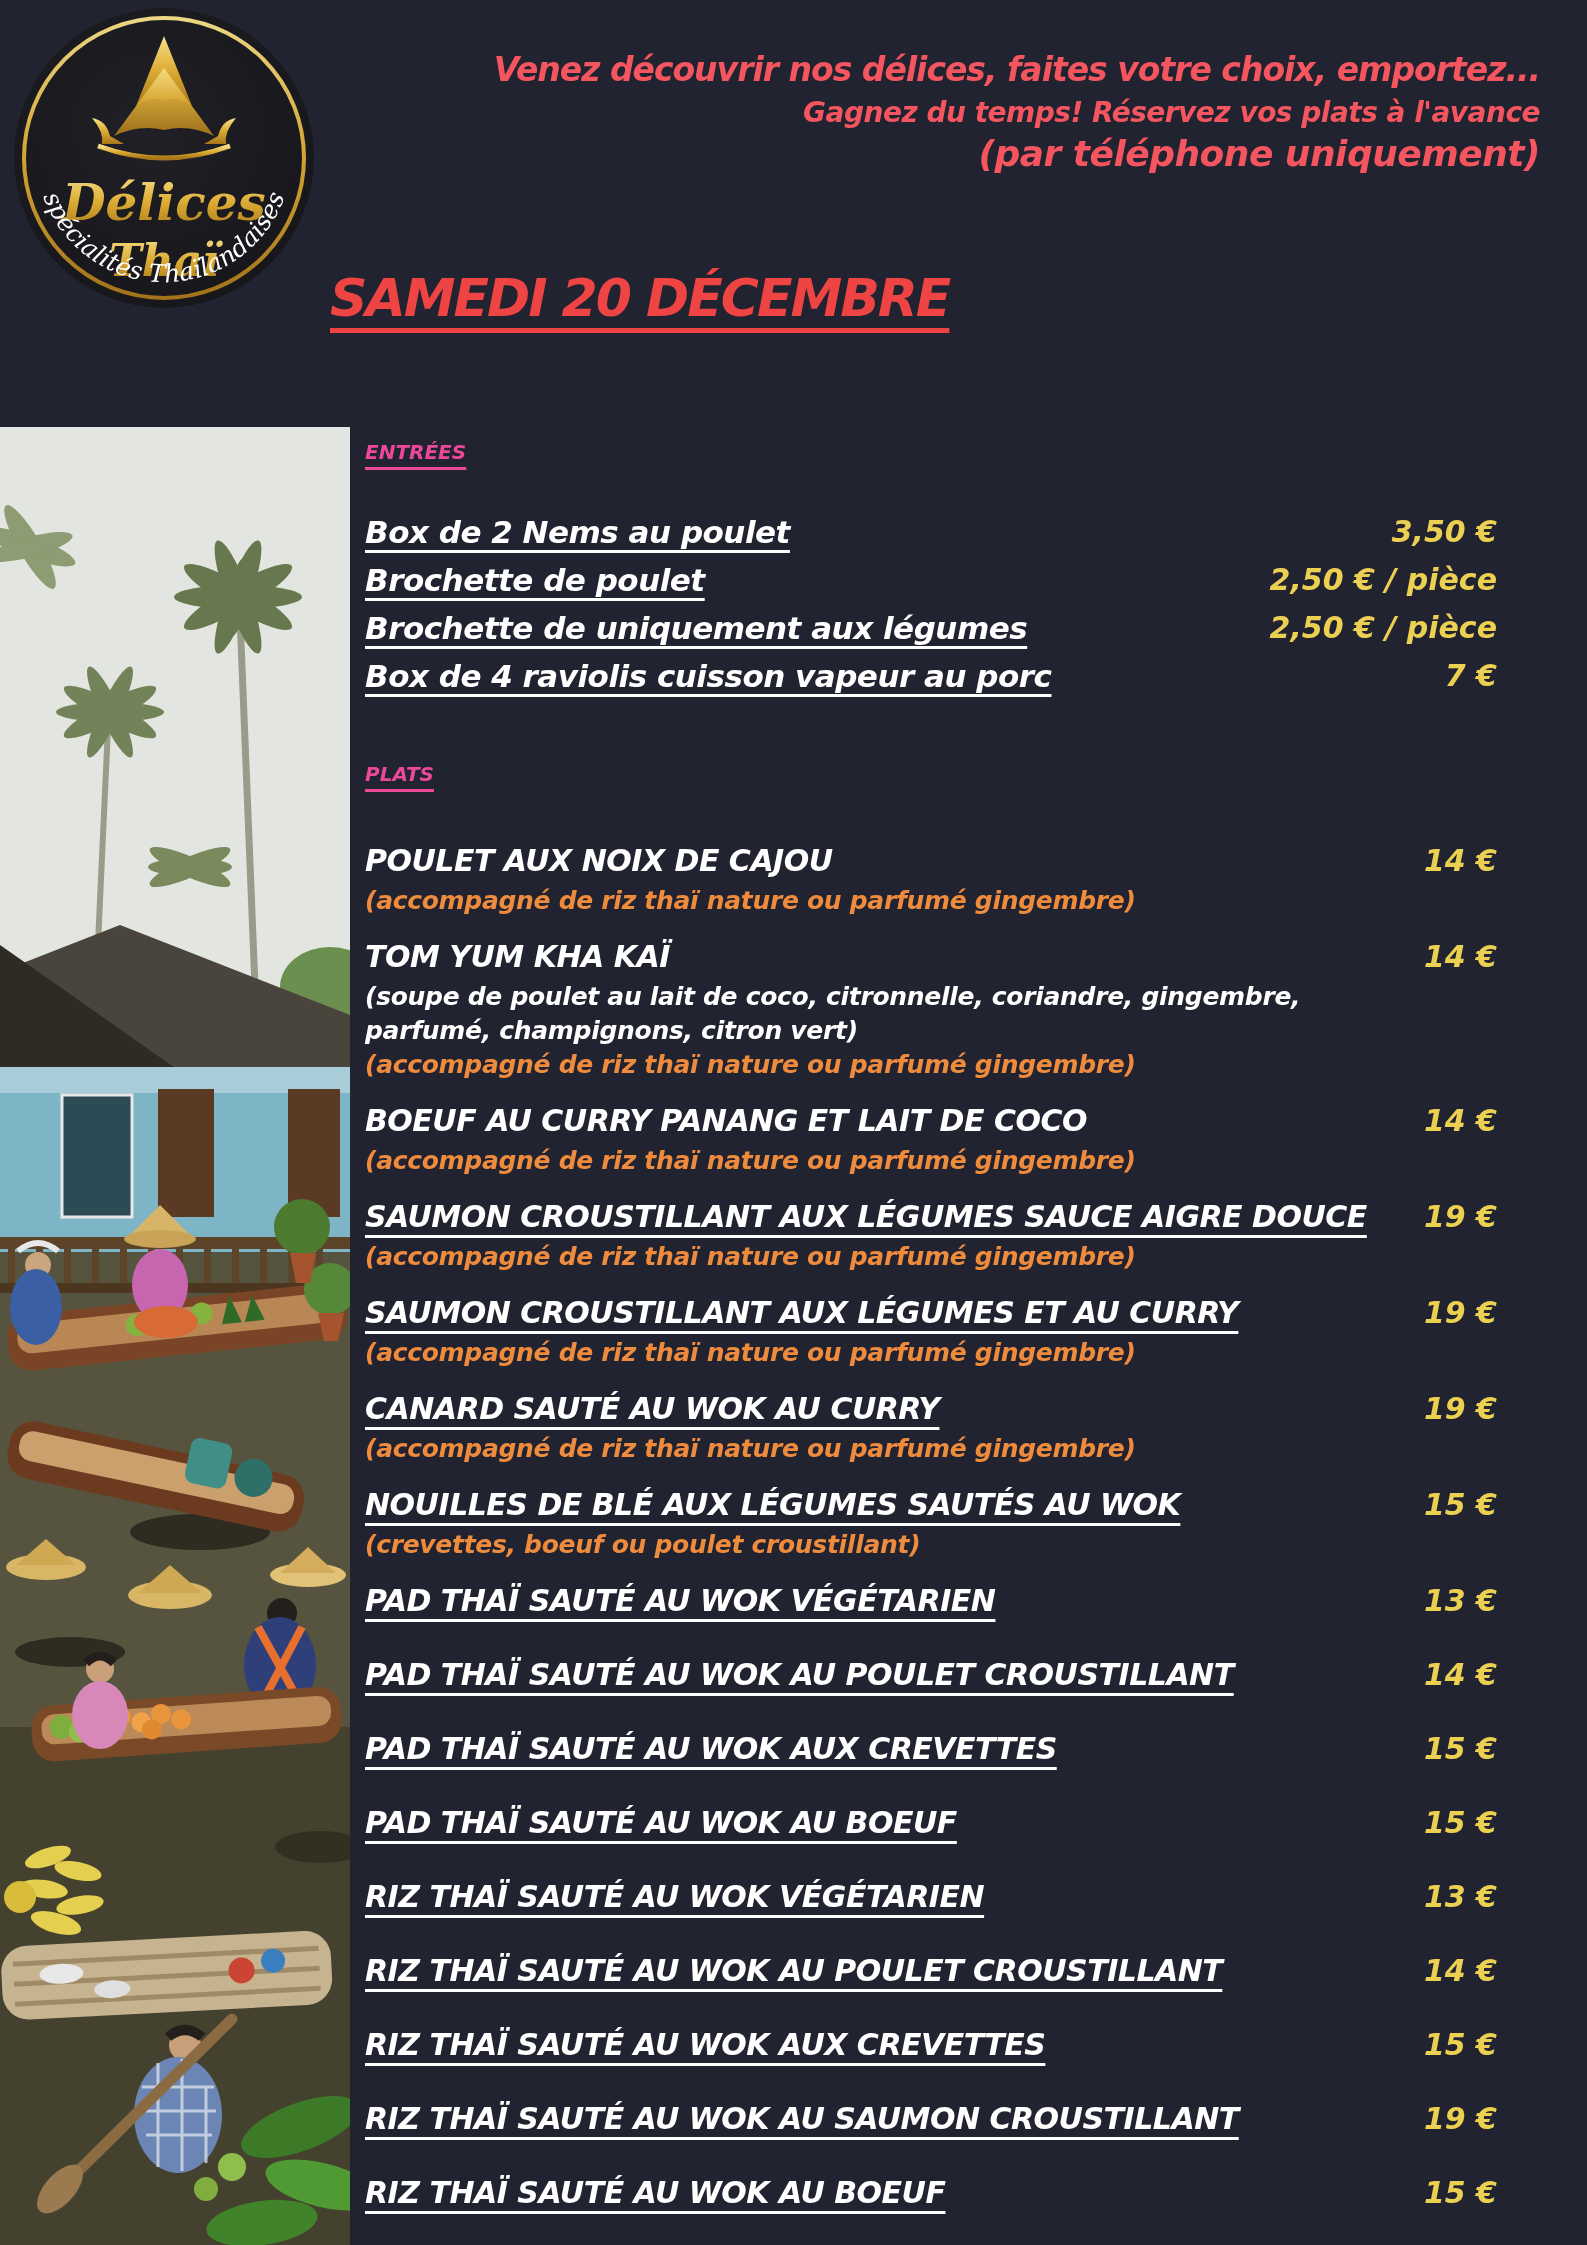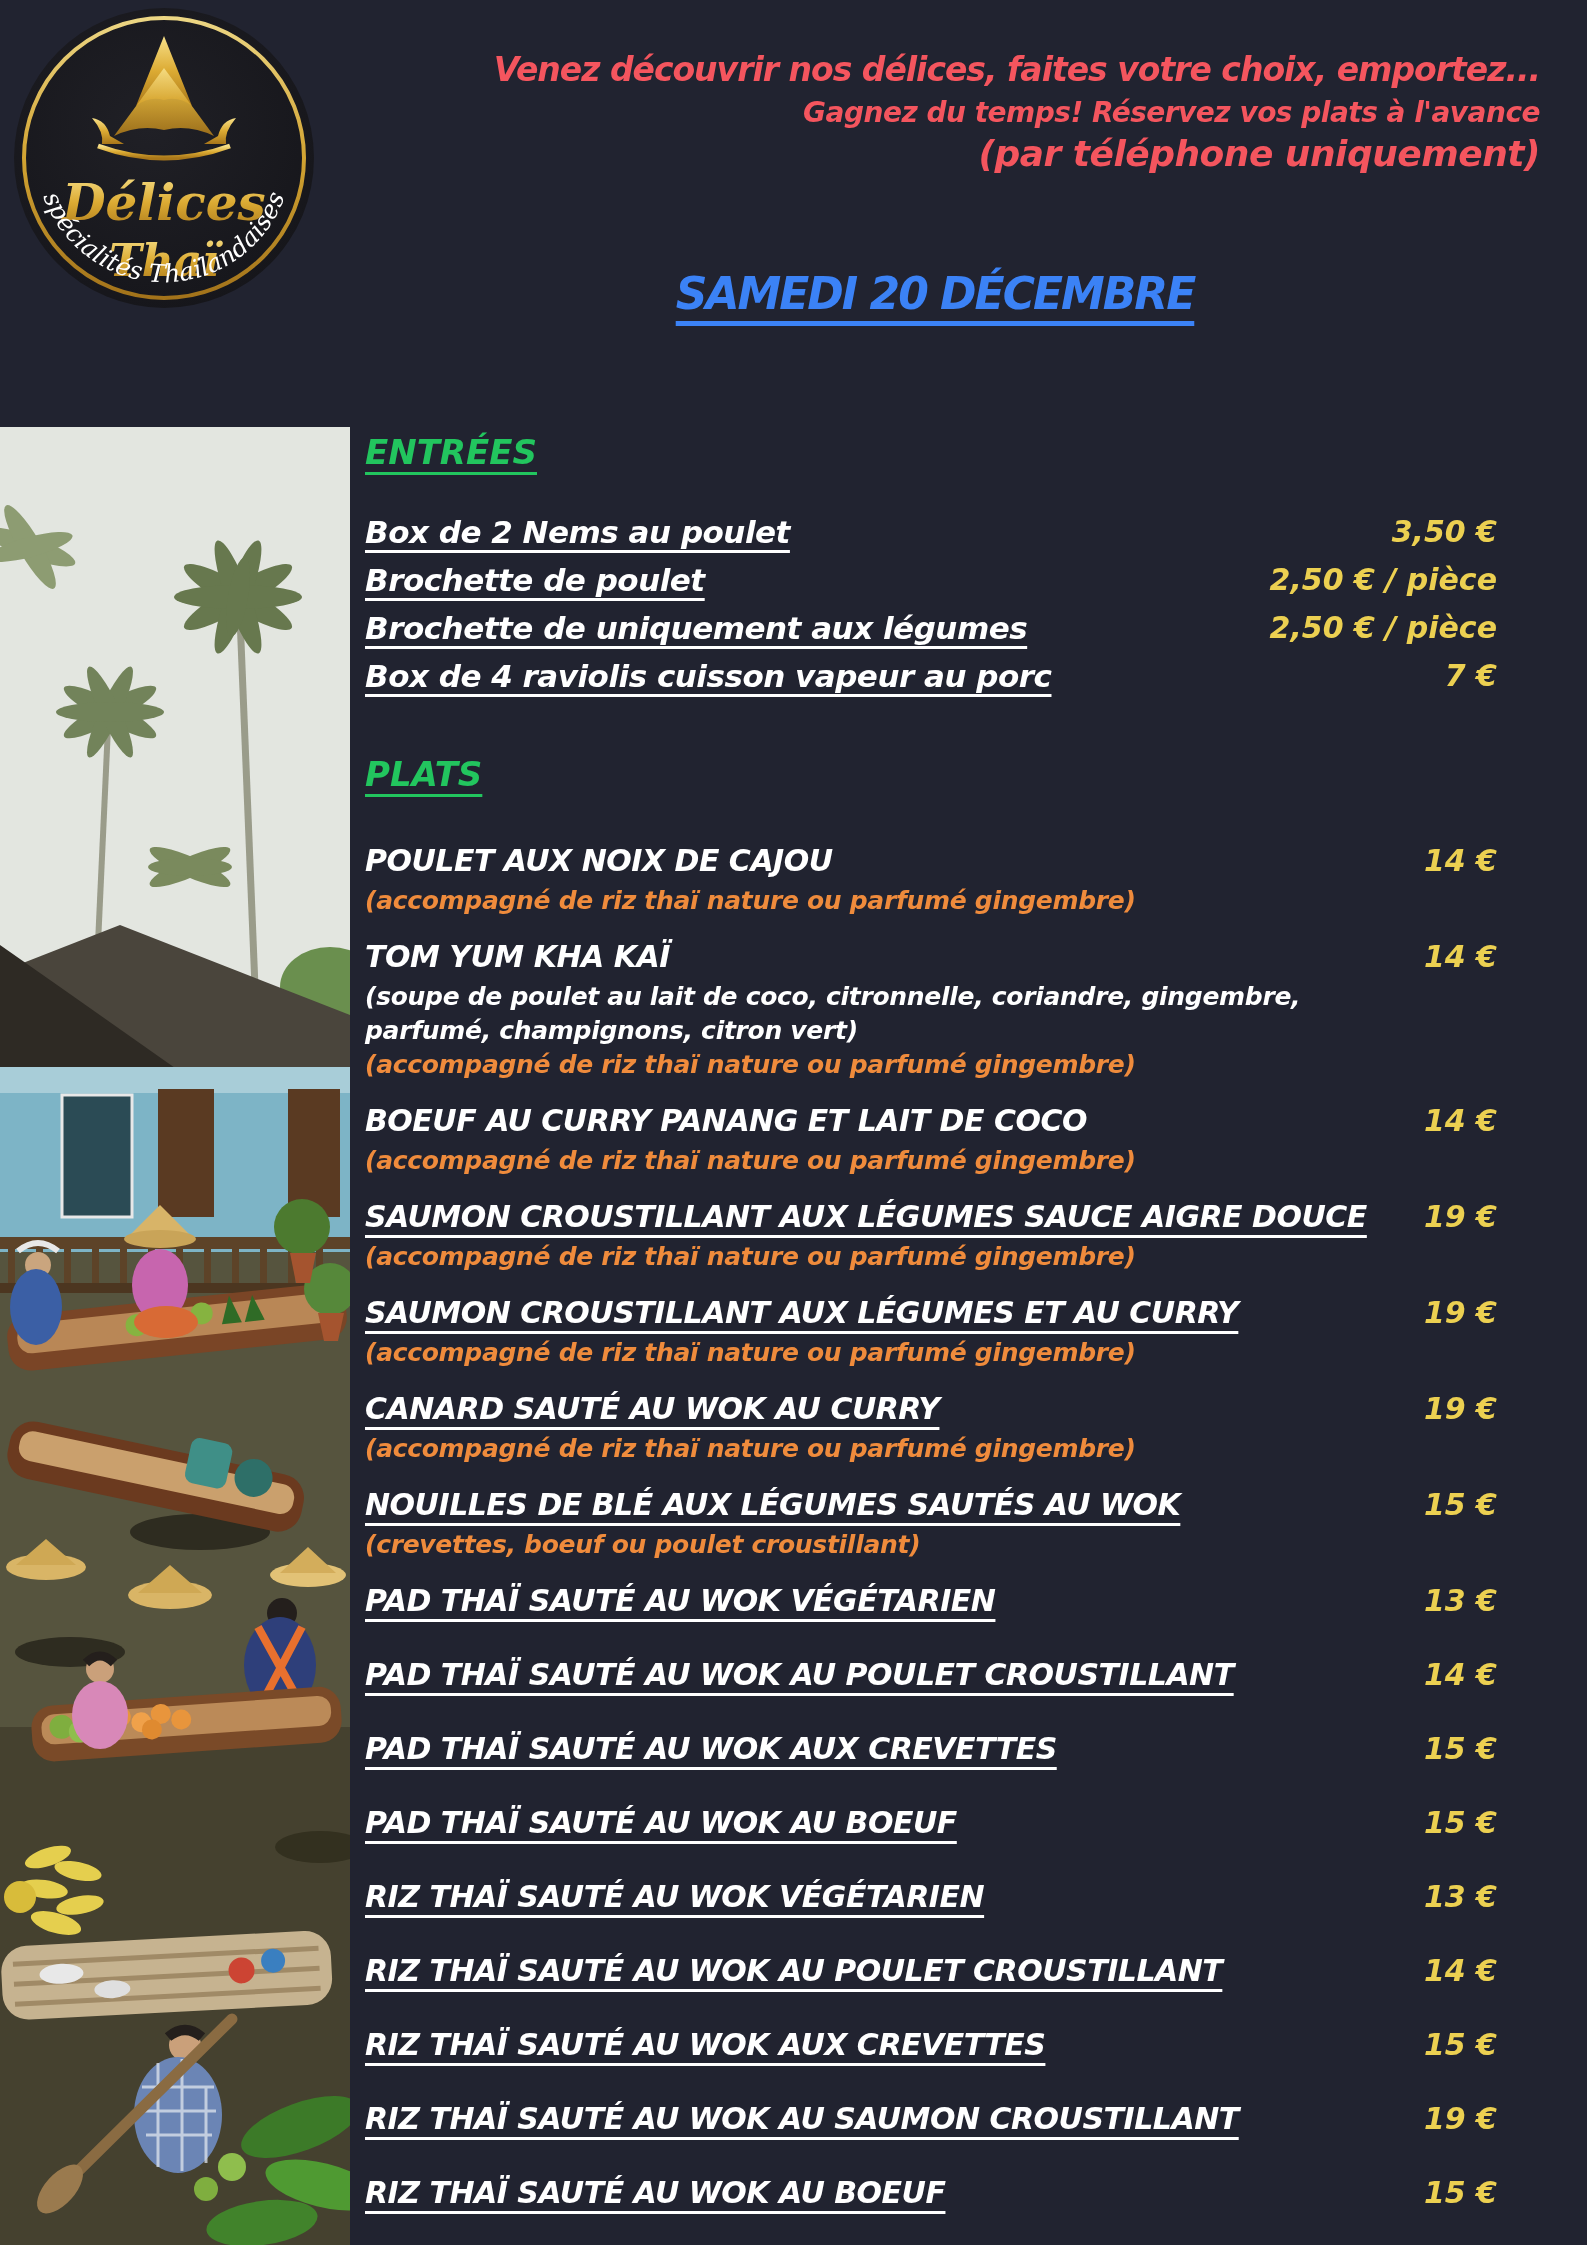--- a/index.html
+++ b/index.html
@@ -24,42 +24,42 @@
   .taglines{
     position:absolute;left:330px;top:48px;width:1210px;
     text-align:right;color:#f4555e;
     font-style:italic;font-weight:bold;
   }
   .tagline1{font-size:33px;letter-spacing:-1px;line-height:44px;}
   .tagline2{font-size:28px;letter-spacing:-0.5px;line-height:42px;}
   .tagline3{font-size:36px;letter-spacing:-0.5px;line-height:40px;}
   .day-title{
     position:absolute;left:330px;top:268px;width:1210px;
-    text-align:center;color:#3b82f6;
-    font-size:44px;font-weight:bold;font-style:italic;letter-spacing:-2px;
+    color:#ef4444;
+    font-size:52px;font-weight:bold;font-style:italic;letter-spacing:-2px;
   }
   .day-title span{
     text-decoration:underline;
     text-decoration-thickness:5px;
     text-underline-offset:12px;
   }
 
   
   .photo{
     position:absolute;left:0;top:427px;width:350px;height:1818px;
     overflow:hidden;background:#56543e;
   }
 
   
   .menu{
     position:absolute;left:365px;top:432px;width:1132px;
     color:#fff;font-style:italic;font-weight:bold;
   }
   .section-heading{
-    color:#22c55e;font-size:34px;letter-spacing:0;
+    color:#ec4899;font-size:20px;letter-spacing:0;
     line-height:40px;margin-bottom:38px;
   }
   .section-heading span{
     text-decoration:underline;text-decoration-thickness:3px;text-underline-offset:8px;
   }
   .entree-row{
     display:flex;justify-content:space-between;align-items:flex-start;
     line-height:44px;margin-bottom:4px;
   }
   .entree-name{font-size:31px;letter-spacing:-0.5px;white-space:nowrap;

